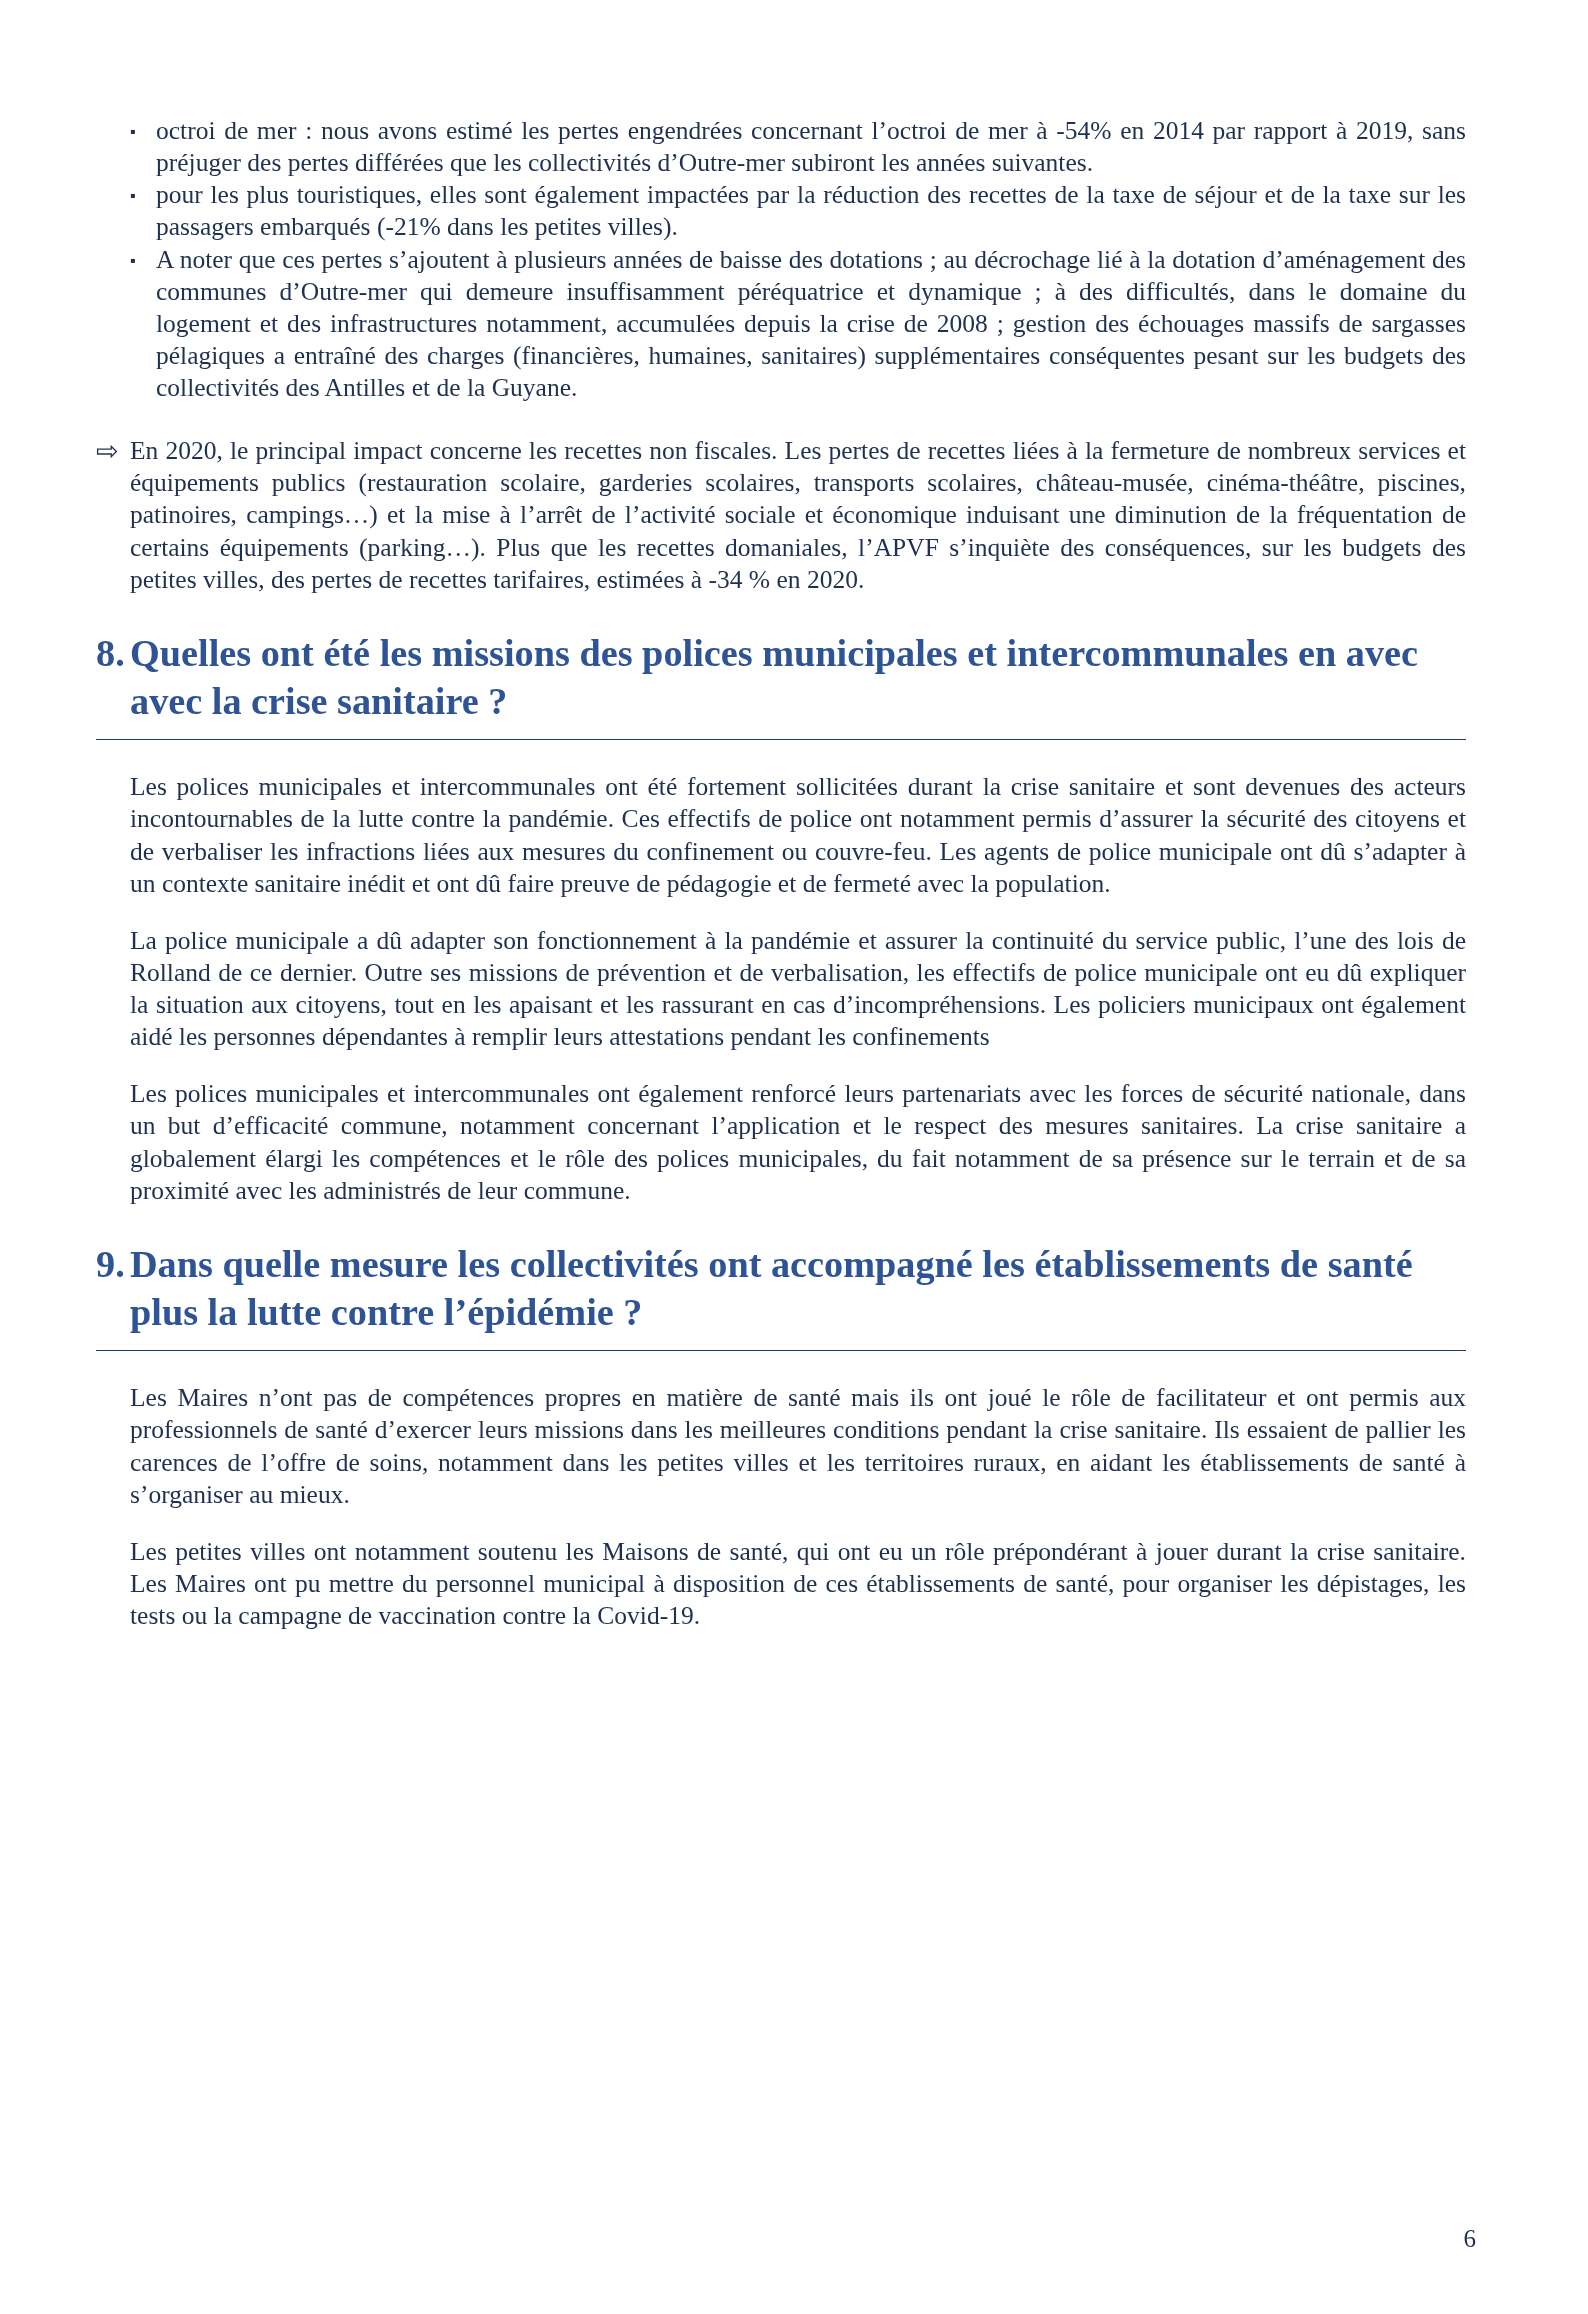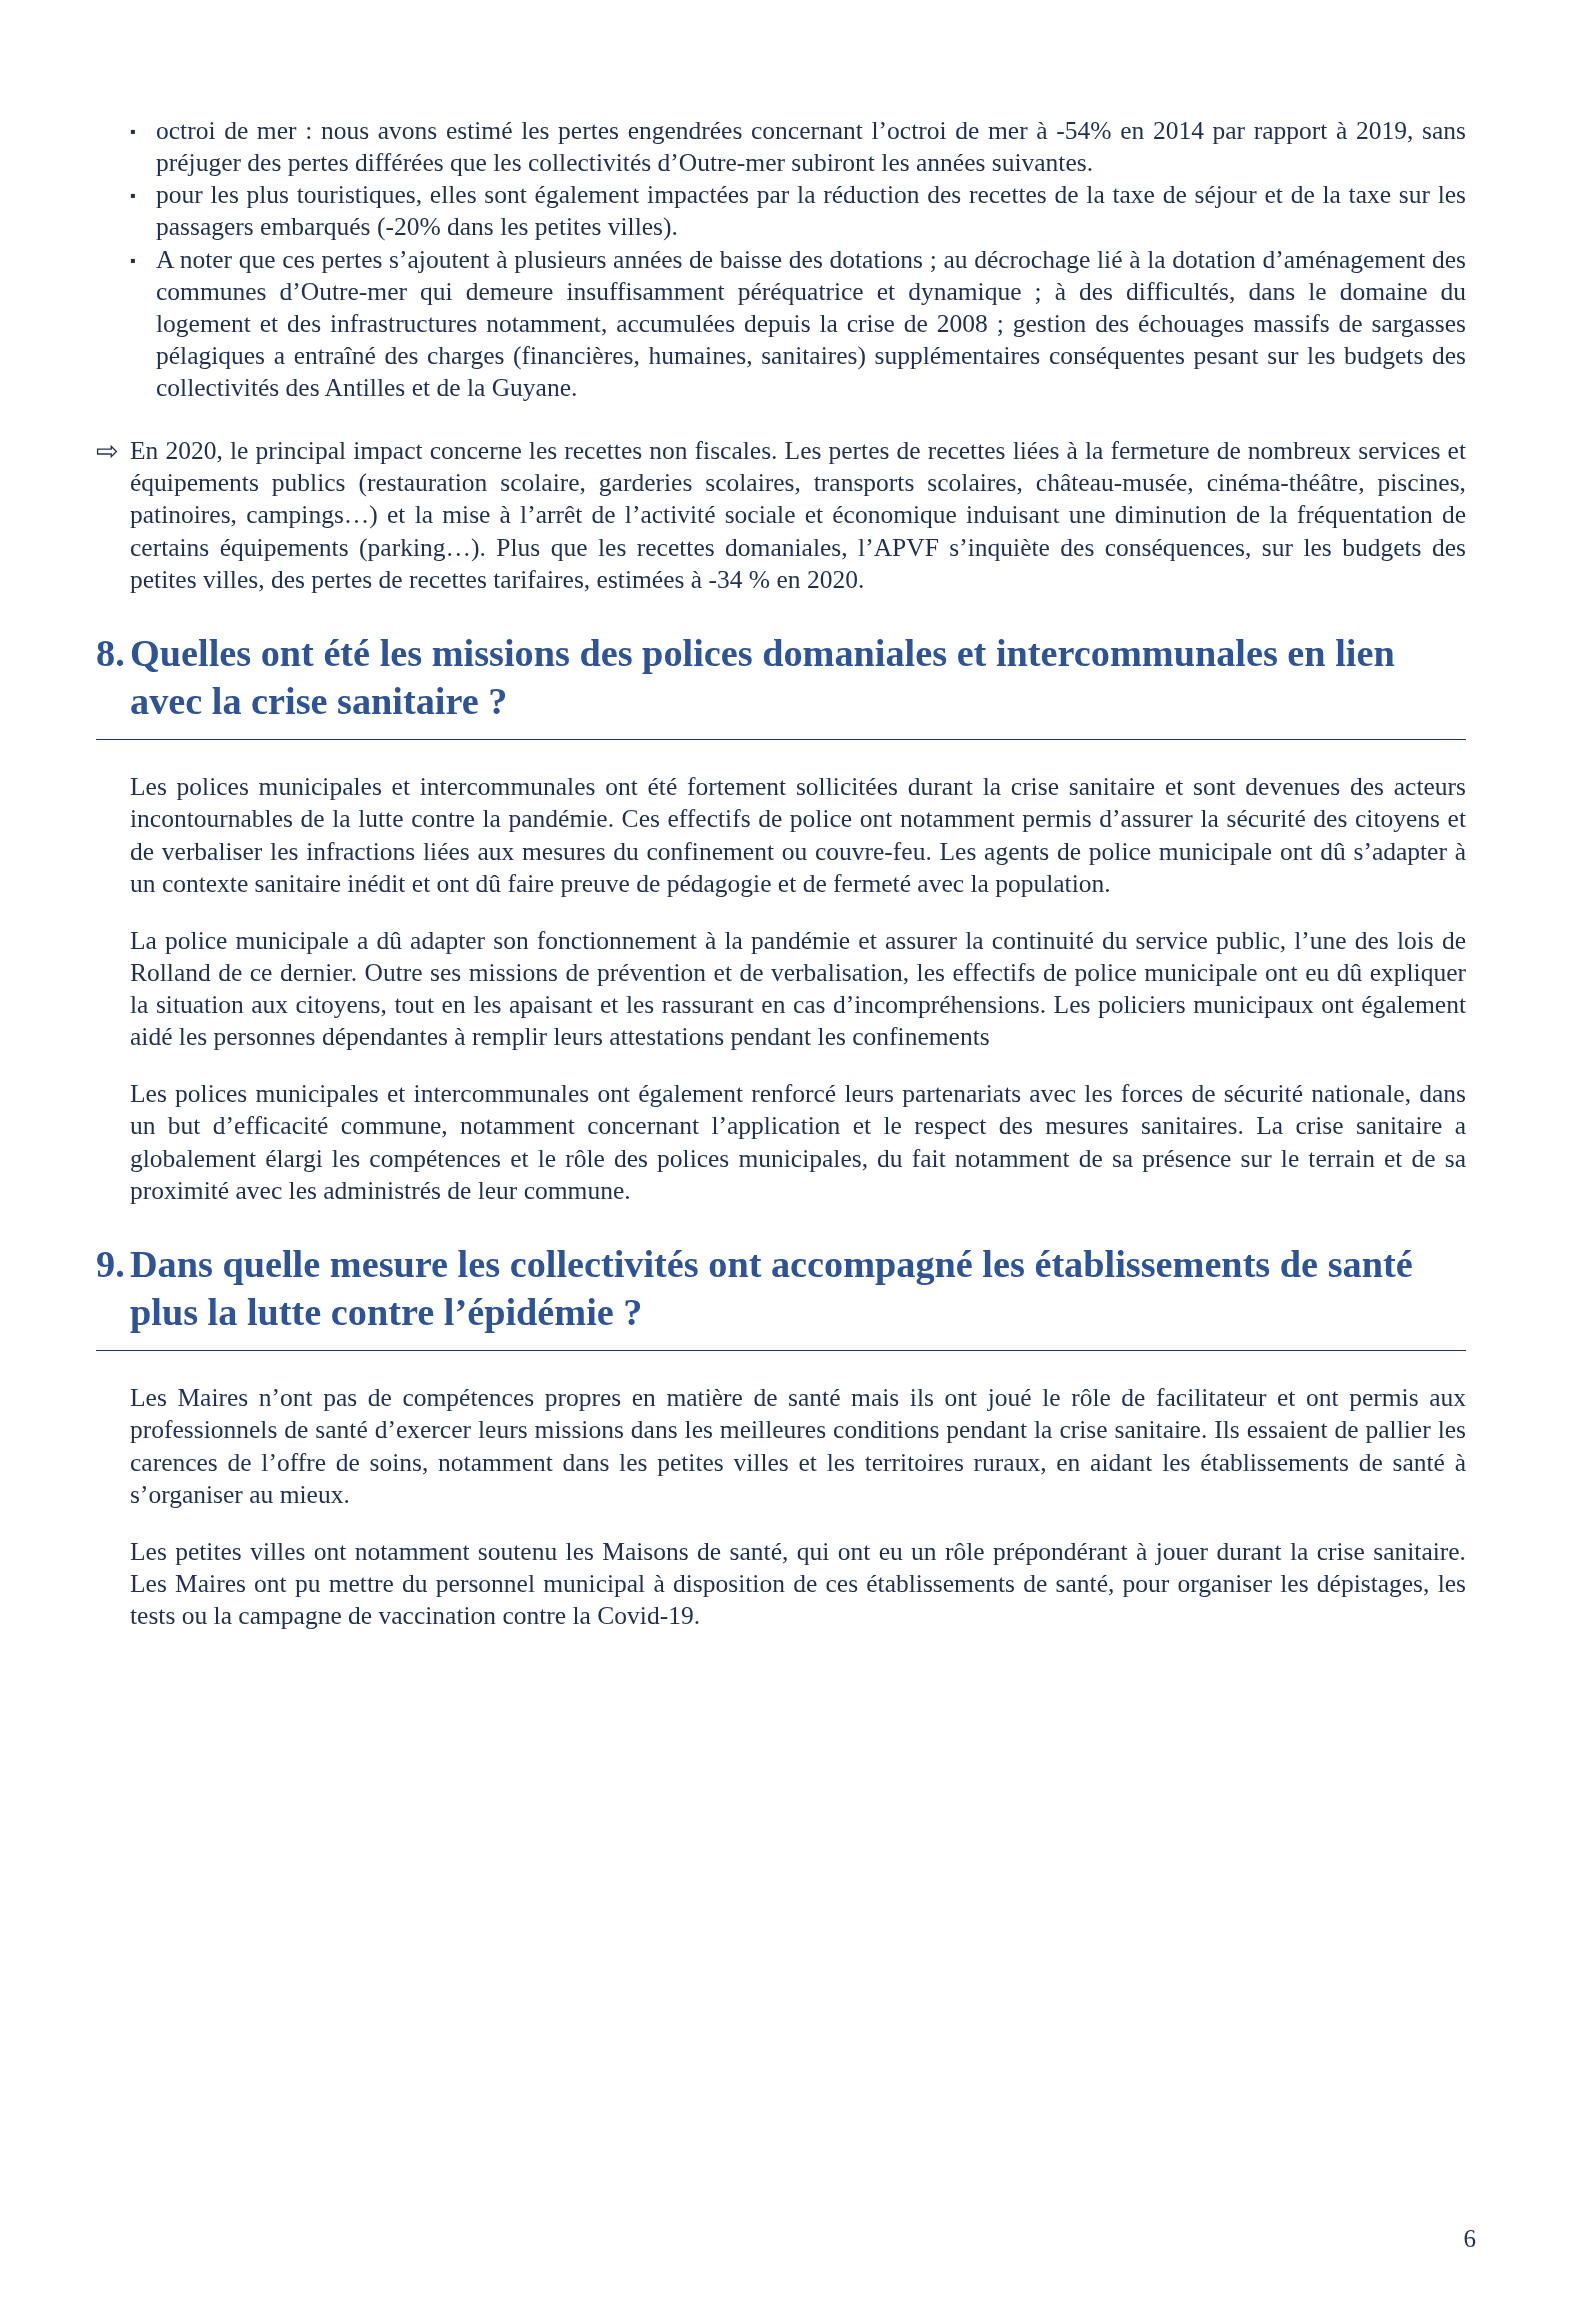--- a/index.html
+++ b/index.html
@@ -63,37 +63,37 @@
 
 <div class="page">
 
   <ul class="bullets">
     <li class="bullet-item">
       <span class="bullet-marker">▪</span>
       <span>octroi de mer : nous avons estimé les pertes engendrées concernant l’octroi de mer à -54% en 2014 par rapport à 2019, sans préjuger des pertes différées que les collectivités d’Outre-mer subiront les années suivantes.</span>
     </li>
     <li class="bullet-item">
       <span class="bullet-marker">▪</span>
-      <span>pour les plus touristiques, elles sont également impactées par la réduction des recettes de la taxe de séjour et de la taxe sur les passagers embarqués (-20% dans les petites villes).</span>
+      <span>pour les plus touristiques, elles sont également impactées par la réduction des recettes de la taxe de séjour et de la taxe sur les passagers embarqués (-21% dans les petites villes).</span>
     </li>
     <li class="bullet-item">
       <span class="bullet-marker">▪</span>
       <span>A noter que ces pertes s’ajoutent à plusieurs années de baisse des dotations ; au décrochage lié à la dotation d’aménagement des communes d’Outre-mer qui demeure insuffisamment péréquatrice et dynamique ; à des difficultés, dans le domaine du logement et des infrastructures notamment, accumulées depuis la crise de 2008 ; gestion des échouages massifs de sargasses pélagiques a entraîné des charges (financières, humaines, sanitaires) supplémentaires conséquentes pesant sur les budgets des collectivités des Antilles et de la Guyane.</span>
     </li>
   </ul>
 
   <div class="arrow-item">
     <span class="arrow-marker">⇨</span>
     <span>En 2020, le principal impact concerne les recettes non fiscales. Les pertes de recettes liées à la fermeture de nombreux services et équipements publics (restauration scolaire, garderies scolaires, transports scolaires, château-musée, cinéma-théâtre, piscines, patinoires, campings…) et la mise à l’arrêt de l’activité sociale et économique induisant une diminution de la fréquentation de certains équipements (parking…). Plus que les recettes domaniales, l’APVF s’inquiète des conséquences, sur les budgets des petites villes, des pertes de recettes tarifaires, estimées à -34 % en 2020.</span>
   </div>
 
   <section class="section">
     <h2 class="section-heading">
       <span class="heading-number">8.</span>
-      <span>Quelles ont été les missions des polices domaniales et intercommunales en lien avec la crise sanitaire ?</span>
+      <span>Quelles ont été les missions des polices municipales et intercommunales en avec avec la crise sanitaire ?</span>
     </h2>
     <p class="para">Les polices municipales et intercommunales ont été fortement sollicitées durant la crise sanitaire et sont devenues des acteurs incontournables de la lutte contre la pandémie. Ces effectifs de police ont notamment permis d’assurer la sécurité des citoyens et de verbaliser les infractions liées aux mesures du confinement ou couvre-feu. Les agents de police municipale ont dû s’adapter à un contexte sanitaire inédit et ont dû faire preuve de pédagogie et de fermeté avec la population.</p>
     <p class="para">La police municipale a dû adapter son fonctionnement à la pandémie et assurer la continuité du service public, l’une des lois de Rolland de ce dernier. Outre ses missions de prévention et de verbalisation, les effectifs de police municipale ont eu dû expliquer la situation aux citoyens, tout en les apaisant et les rassurant en cas d’incompréhensions. Les policiers municipaux ont également aidé les personnes dépendantes à remplir leurs attestations pendant les confinements</p>
     <p class="para">Les polices municipales et intercommunales ont également renforcé leurs partenariats avec les forces de sécurité nationale, dans un but d’efficacité commune, notamment concernant l’application et le respect des mesures sanitaires. La crise sanitaire a globalement élargi les compétences et le rôle des polices municipales, du fait notamment de sa présence sur le terrain et de sa proximité avec les administrés de leur commune.</p>
   </section>
 
   <section class="section">
     <h2 class="section-heading">
       <span class="heading-number">9.</span>
       <span>Dans quelle mesure les collectivités ont accompagné les établissements de santé plus la lutte contre l’épidémie ?</span>

